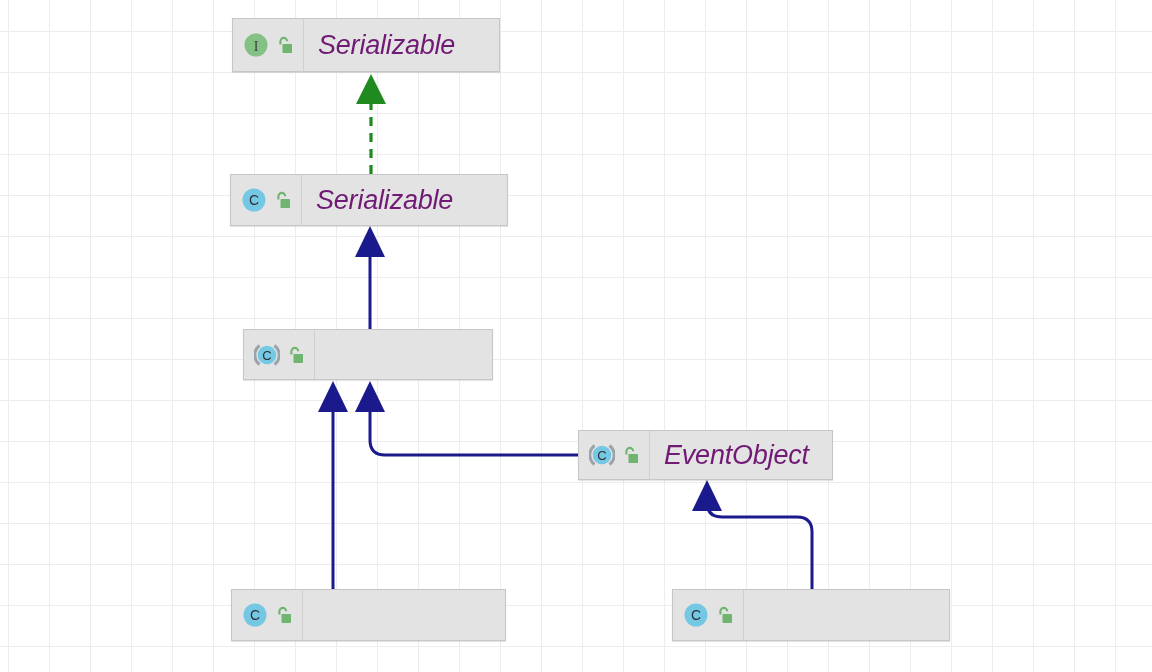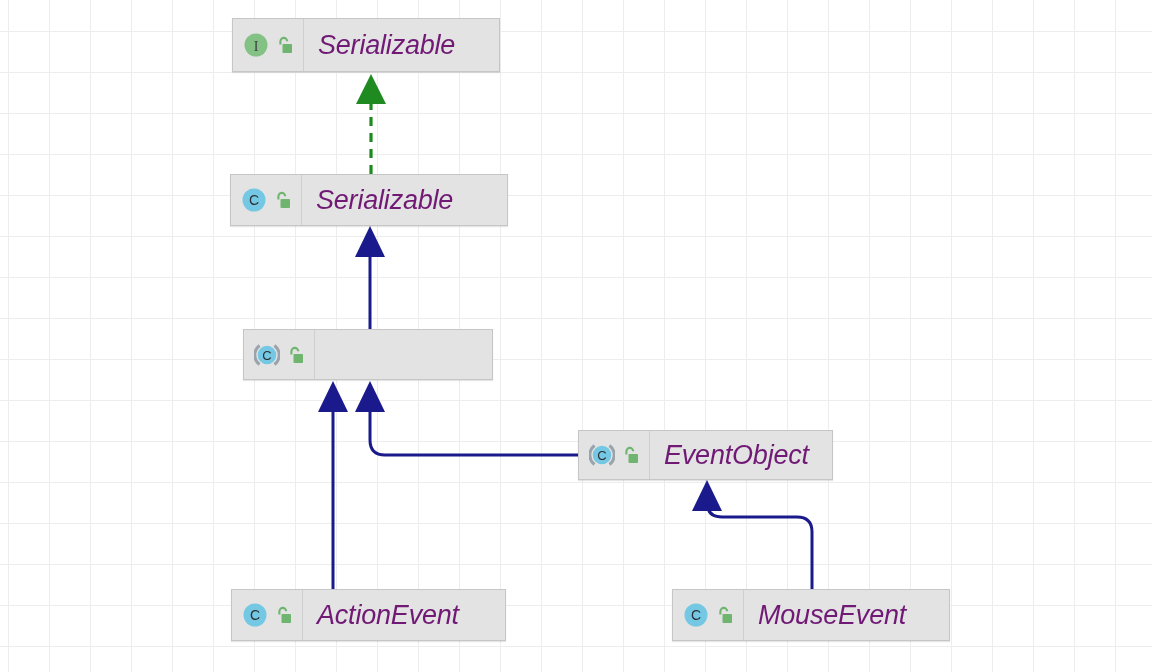--- a/index.html
+++ b/index.html
@@ -144,28 +144,26 @@
   <div class="node-icons">
     <svg class="type-icon" viewBox="0 0 26 26">
       <circle cx="13" cy="13" r="11.5" fill="#74c8e3"></circle>
       <text x="13" y="18" text-anchor="middle" font-family="'Liberation Sans',sans-serif" font-size="14" fill="#2c3034">C</text>
     </svg>
     <svg class="lock-icon" viewBox="0 0 19 20">
       <path d="M5.4 9.5 V6.3 a3.4 3.4 0 0 1 6.8 0" fill="none" stroke="#6fb56f" stroke-width="2.1"></path>
       <rect x="7.5" y="9" width="9.5" height="9" rx="0.8" fill="#6fb56f"></rect>
     </svg>
   </div>
-  <div class="node-label">ActionEvent</div>
 </div>
 
 <div class="node" style="left: 672px; top: 589px; width: 278px; height: 52px;">
   <div class="node-icons">
     <svg class="type-icon" viewBox="0 0 26 26">
       <circle cx="13" cy="13" r="11.5" fill="#74c8e3"></circle>
       <text x="13" y="18" text-anchor="middle" font-family="'Liberation Sans',sans-serif" font-size="14" fill="#2c3034">C</text>
     </svg>
     <svg class="lock-icon" viewBox="0 0 19 20">
       <path d="M5.4 9.5 V6.3 a3.4 3.4 0 0 1 6.8 0" fill="none" stroke="#6fb56f" stroke-width="2.1"></path>
       <rect x="7.5" y="9" width="9.5" height="9" rx="0.8" fill="#6fb56f"></rect>
     </svg>
   </div>
-  <div class="node-label">MouseEvent</div>
 </div>
 
 </body></html>

